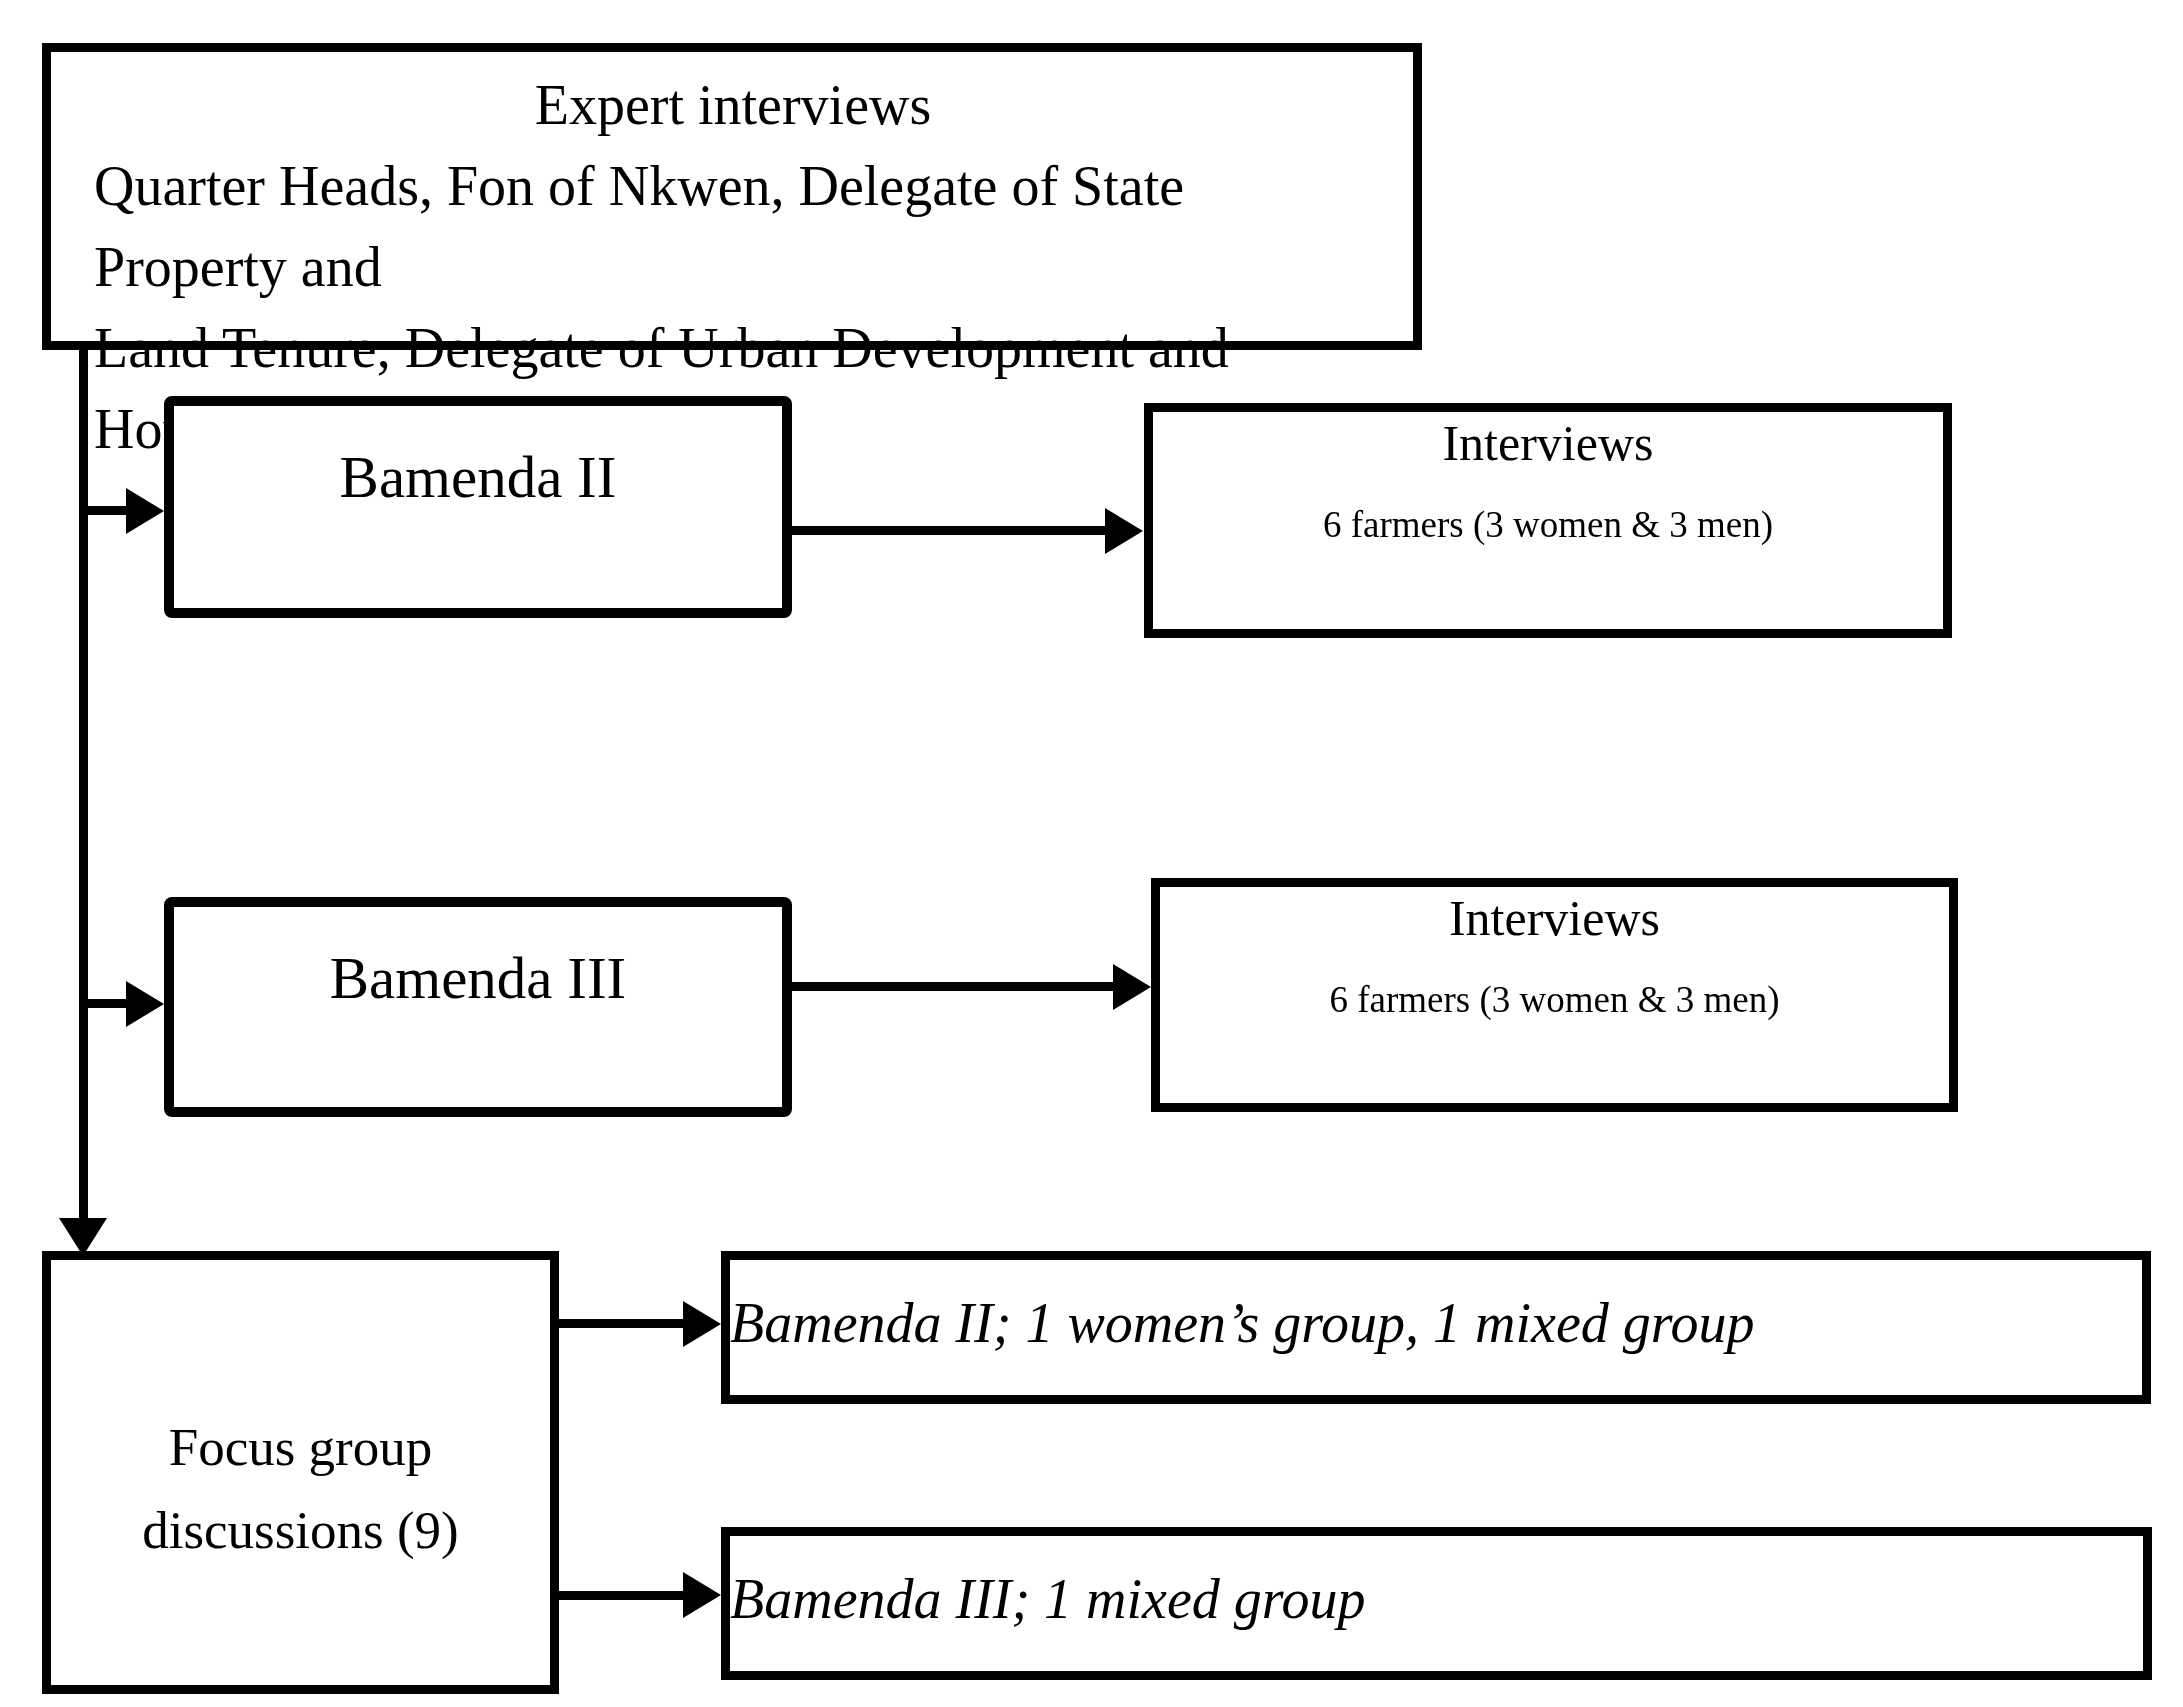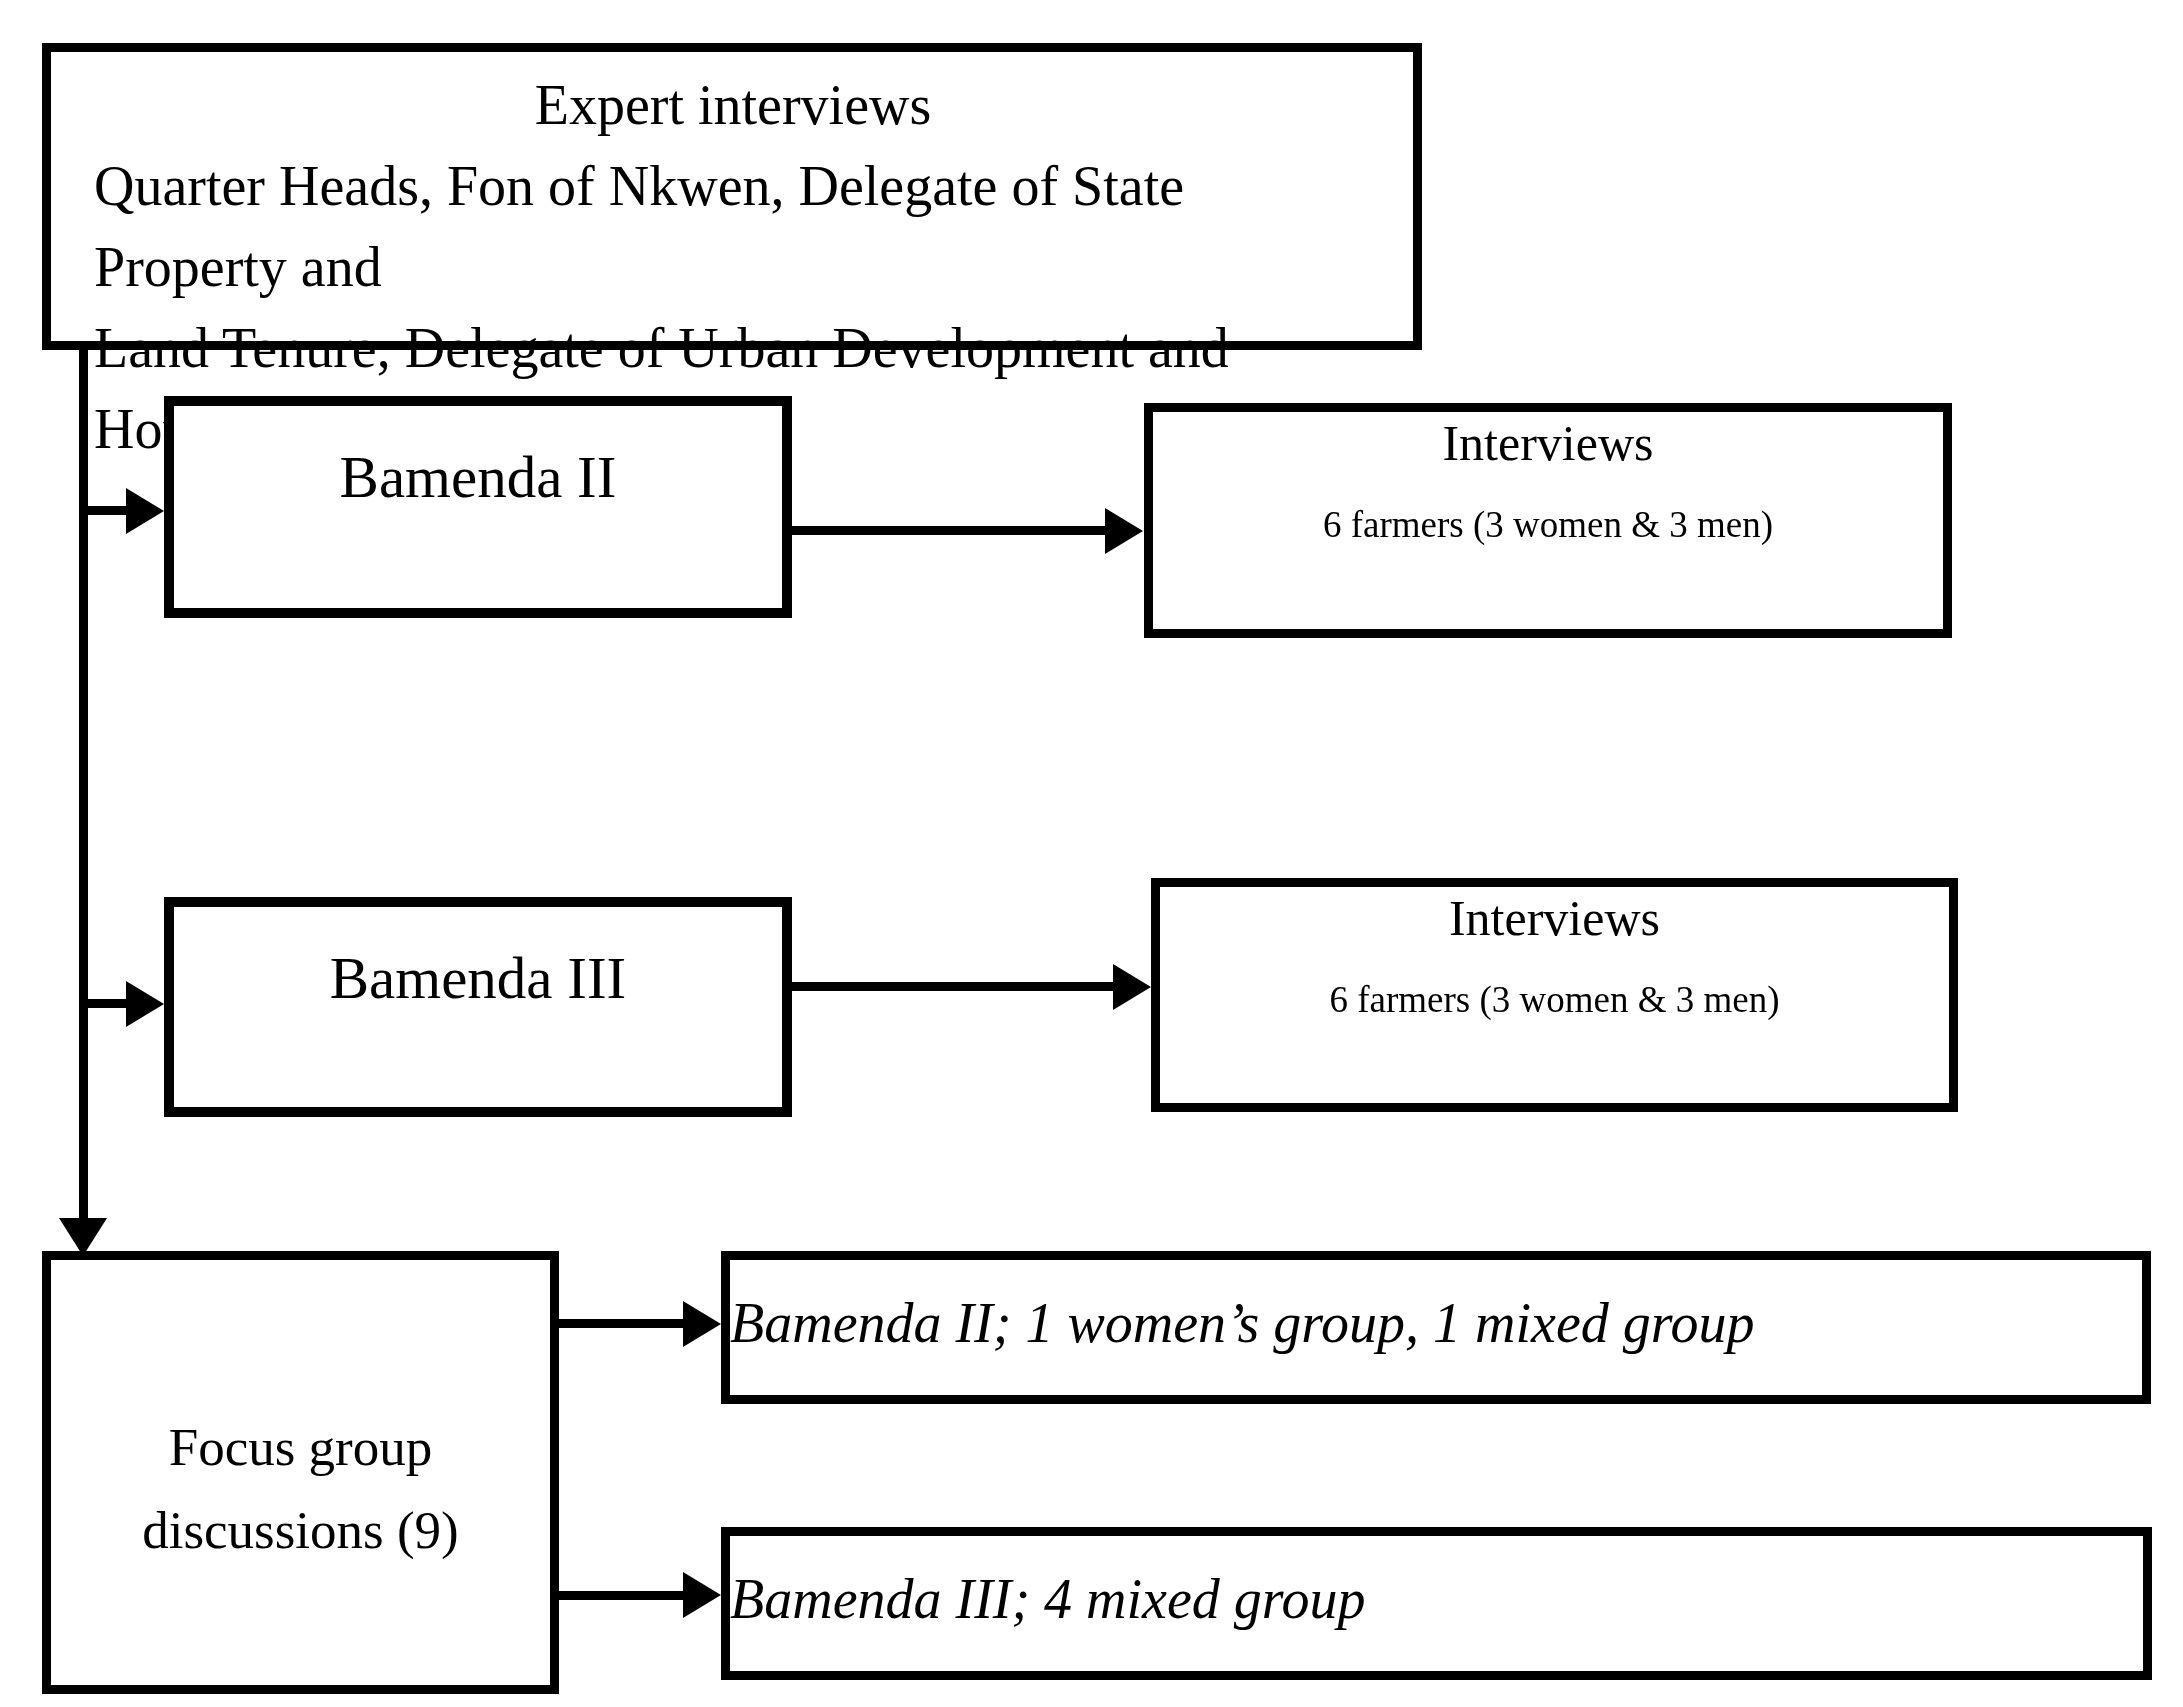--- a/index.html
+++ b/index.html
@@ -15,21 +15,21 @@
     font-family: "Liberation Serif", "DejaVu Serif", serif;
     color: #000000;
     overflow: hidden;
   }
   .box {
     position: absolute;
     box-sizing: border-box;
     background: #ffffff;
     border: 9px solid #000000;
   }
-  .thickbox { border-width: 10.4px; }
+  .thickbox { border-width: 10.4px; border-radius: 8px; }
   .vline, .hline {
     position: absolute;
     background: #000000;
   }
   .arrow-right {
     position: absolute;
     width: 0; height: 0;
     border-top: 23px solid transparent;
     border-bottom: 23px solid transparent;
     border-left: 38px solid #000000;
@@ -161,17 +161,17 @@
   <div class="arrow-right" style="left:683px; top:1301px;"></div>
 
   <div class="box" style="left:721px; top:1251px; width:1430px; height:153px;">
     <span class="fgd-label">Bamenda II; 1 women’s group, 1 mixed group</span>
   </div>
 
   <div class="hline" style="left:559px; top:1591px; width:126px; height:9px;"></div>
   <div class="arrow-right" style="left:683px; top:1572px;"></div>
 
   <div class="box" style="left:721px; top:1527px; width:1431px; height:153px;">
-    <span class="fgd-label">Bamenda III; 4 mixed group</span>
+    <span class="fgd-label">Bamenda III; 1 mixed group</span>
   </div>
 
 </div>
 
 
 </body></html>

